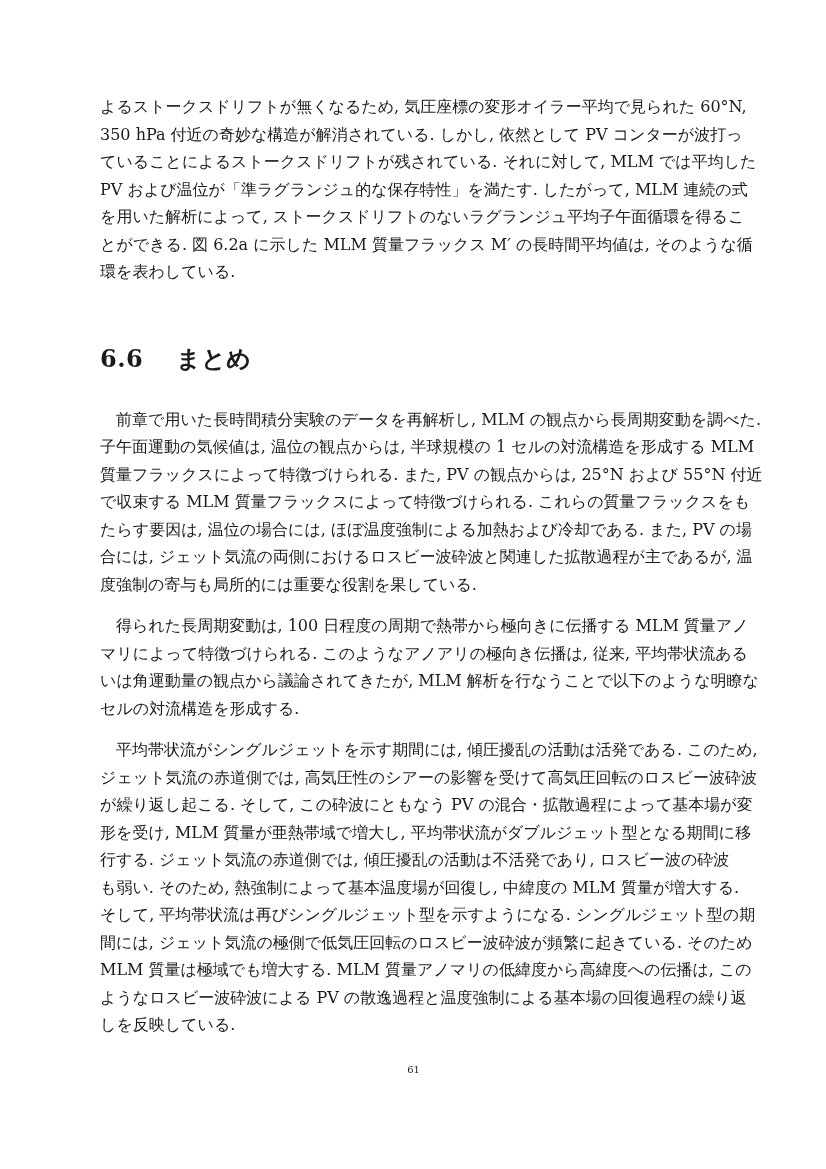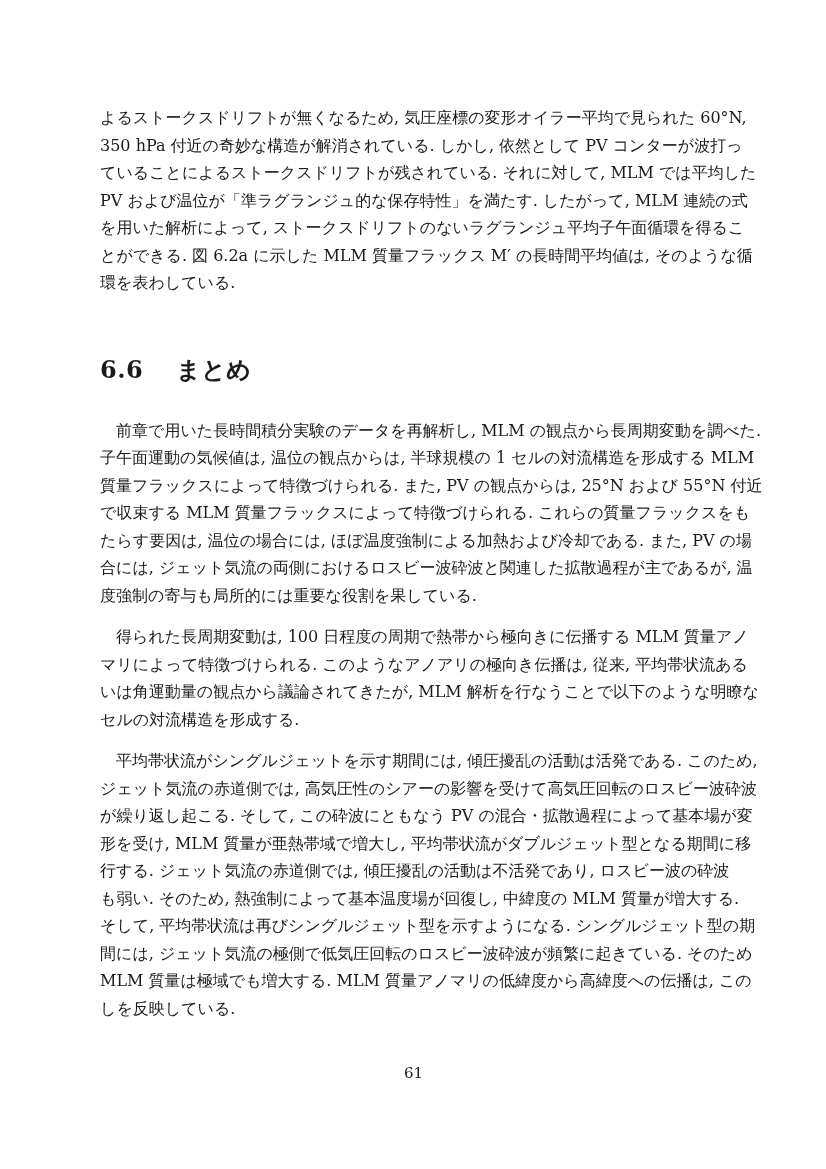--- a/index.html
+++ b/index.html
@@ -11,21 +11,21 @@
     width: 826px;
     height: 1169px;
     position: relative;
     font-family: "DejaVu Serif", "Liberation Serif", serif;
     color: #1b1b1b;
     overflow: hidden;
   }
   .content {
     position: absolute;
     left: 100px;
-    top: 104px;
+    top: 93px;
     width: 627px;
   }
   .paragraph {
     font-size: 16px;
     line-height: 27.5px;
     margin: 0;
   }
   .paragraph .line {
     text-align: justify;
     text-align-last: justify;
@@ -54,21 +54,21 @@
     font-family: "DejaVu Sans", "Liberation Sans", sans-serif;
     font-weight: 600;
     margin-left: 24px;
   }
   .page-number {
     position: absolute;
     top: 1064px;
     left: 100px;
     width: 627px;
     text-align: center;
-    font-size: 15px;
+    font-size: 10px;
     color: #1b1b1b;
   }
 </style>
 </head>
 <body>
 
 <div class="page">
   <main class="content">
 
     <section class="paragraph">
@@ -106,19 +106,20 @@
     <section class="paragraph">
         <div class="line">　平均帯状流がシングルジェットを示す期間には, 傾圧擾乱の活動は活発である. このため,</div>
         <div class="line">ジェット気流の赤道側では, 高気圧性のシアーの影響を受けて高気圧回転のロスビー波砕波</div>
         <div class="line">が繰り返し起こる. そして, この砕波にともなう PV の混合・拡散過程によって基本場が変</div>
         <div class="line">形を受け, MLM 質量が亜熱帯域で増大し, 平均帯状流がダブルジェット型となる期間に移</div>
         <div class="line">行する. ジェット気流の赤道側では, 傾圧擾乱の活動は不活発であり, ロスビー波の砕波</div>
         <div class="line">も弱い. そのため, 熱強制によって基本温度場が回復し, 中緯度の MLM 質量が増大する.</div>
         <div class="line">そして, 平均帯状流は再びシングルジェット型を示すようになる. シングルジェット型の期</div>
         <div class="line">間には, ジェット気流の極側で低気圧回転のロスビー波砕波が頻繁に起きている. そのため</div>
         <div class="line">MLM 質量は極域でも増大する. MLM 質量アノマリの低緯度から高緯度への伝播は, この</div>
+        <div class="line">ようなロスビー波砕波による PV の散逸過程と温度強制による基本場の回復過程の繰り返</div>
         <div class="line">しを反映している.</div>
       </section>
 
   </main>
 
   <footer class="page-number">61</footer>
 </div>
 
 </body></html>

